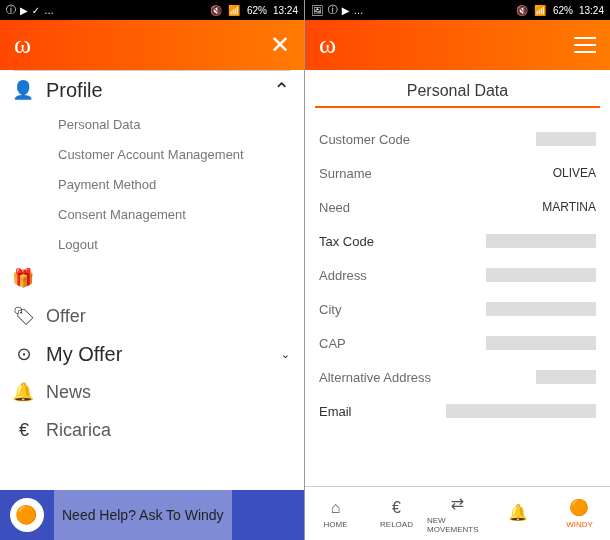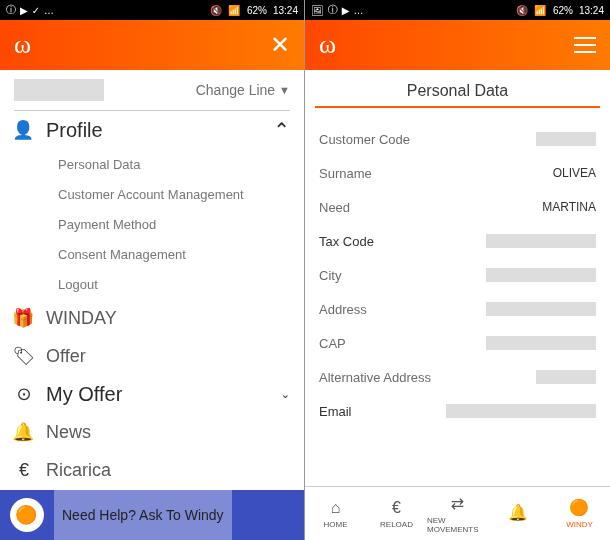--- a/index.html
+++ b/index.html
@@ -66,46 +66,38 @@
         <span>🔇</span>
         <span>📶</span>
         <span>62%</span>
         <span>13:24</span>
       </div>
     </div>
     <div class="app-header">
       <span class="logo">ω</span>
       <span class="close-x">✕</span>
     </div>
-    <div class="sub-row">
-      <div class="redact-box"></div>
-      <div class="change-line">
-        <span>Change Line</span>
-        <span class="chev-dn">▼</span>
-      </div>
-    </div>
     <div class="divider"></div>
 
     <div class="menu-section">
       <div class="menu-row parent">
         <span class="lbl">
             <span class="icon-slot">👤</span>
             <span>Profile</span>
           </span>
         <span>⌃</span>
       </div>
       <div class="sub-item">Personal Data</div>
       <div class="sub-item">Customer Account Management</div>
       <div class="sub-item">Payment Method</div>
       <div class="sub-item">Consent Management</div>
       <div class="sub-item">Logout</div>
 
       <div class="menu-row">
         <span class="icon-slot">🎁</span>
-        <span>WINDAY</span>
       </div>
       <div class="menu-row">
         <span class="icon-slot">🏷</span>
         <span>Offer</span>
       </div>
       <div class="menu-row parent">
         <span class="lbl">
             <span class="icon-slot">⊙</span>
             <span>My Offer</span>
           </span>
@@ -166,25 +158,25 @@
       </div>
       <div class="data-row">
         <span>Need</span>
         <span class="field-val">MARTINA</span>
       </div>
       <div class="data-row">
         <span style="color:#333;font-weight:500;">Tax Code</span>
         <span class="redact-val w100"></span>
       </div>
       <div class="data-row">
+        <span>Address</span>
+        <span class="redact-val w100"></span>
+      </div>
+      <div class="data-row">
         <span>City</span>
-        <span class="redact-val w100"></span>
-      </div>
-      <div class="data-row">
-        <span>Address</span>
         <span class="redact-val w100"></span>
       </div>
       <div class="data-row">
         <span>CAP</span>
         <span class="redact-val w100"></span>
       </div>
       <div class="data-row">
         <span>Alternative Address</span>
         <span class="redact-val w50"></span>
       </div>

